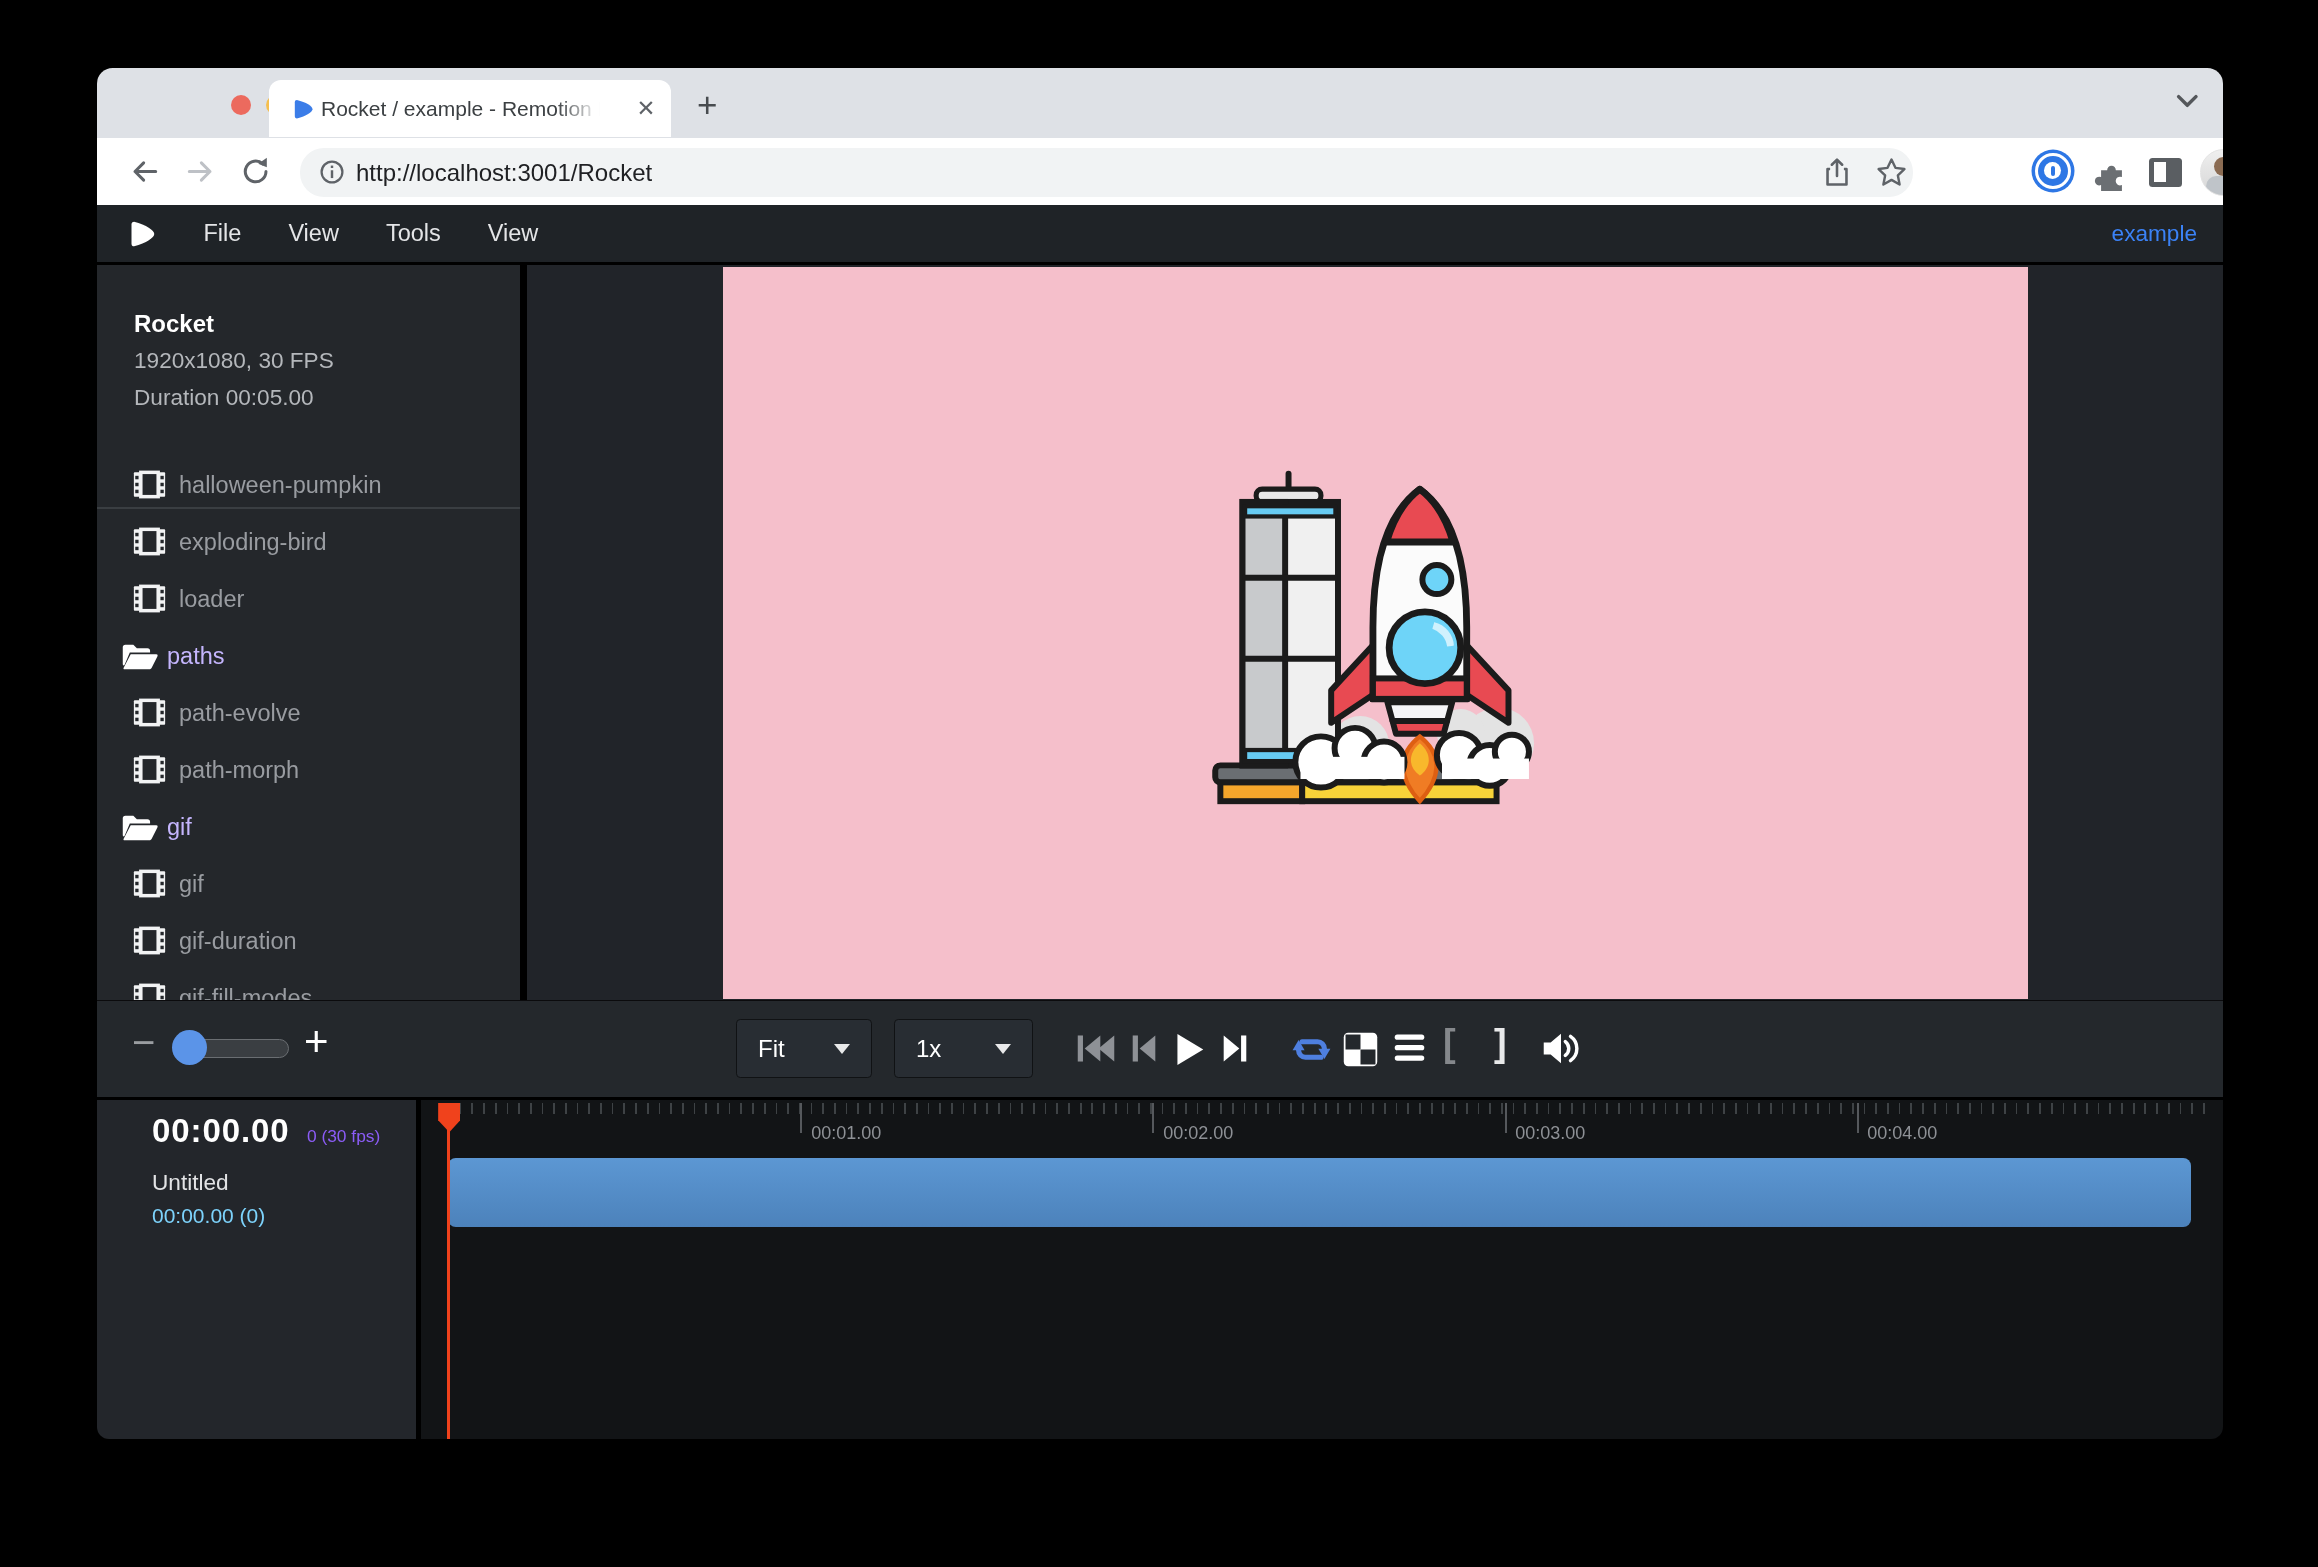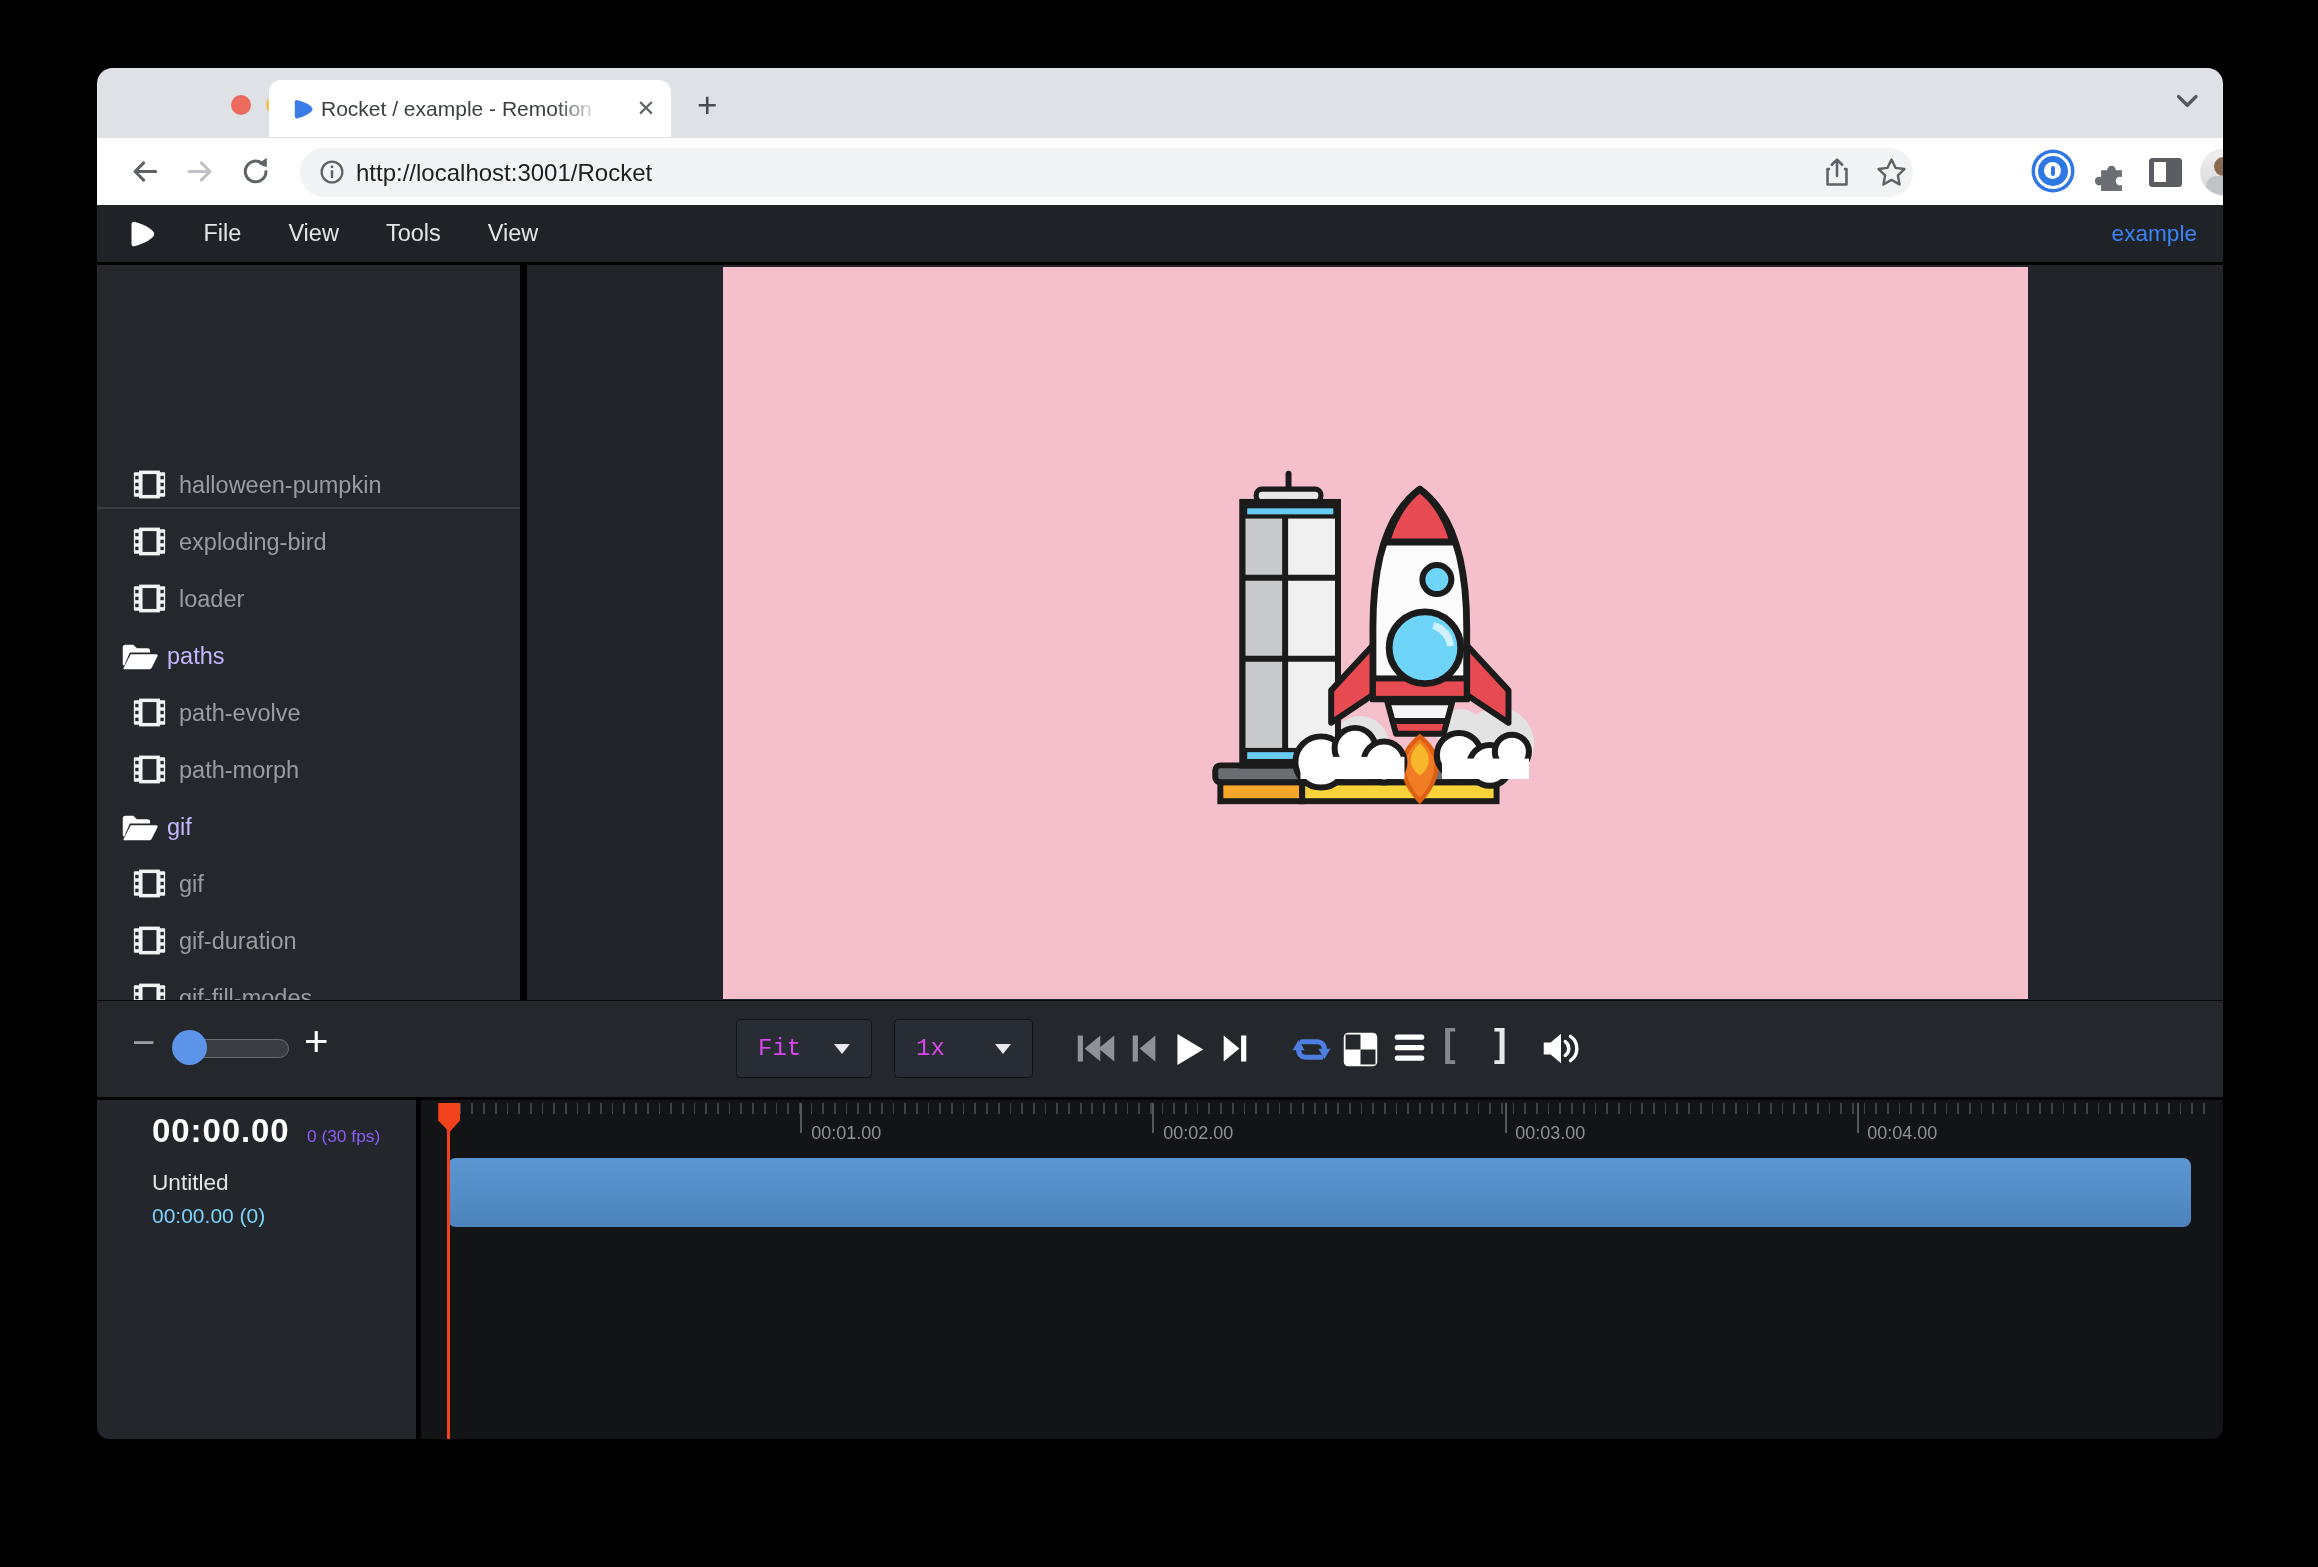--- a/index.html
+++ b/index.html
@@ -70,21 +70,21 @@
   
   .toolbar{position:absolute;left:0;top:932px;width:100%;height:97px;background:#24282C;
     border-top:1.7px solid #0b0b0d;box-sizing:border-box;}
   .tb-minus{position:absolute;left:35px;top:19px;font-size:40px;color:#9A9DA1;}
   .tb-plus{position:absolute;left:207px;top:16.5px;font-size:42px;color:#fff;}
   .slider-track{position:absolute;left:77px;top:38px;width:113px;height:17.4px;border-radius:9.6px;
     background:#3A3E42;border:1.7px solid #6A6E72;}
   .slider-thumb{position:absolute;left:-3.5px;top:-9.6px;width:35px;height:35px;border-radius:50%;background:#5B94E8;}
   .select{position:absolute;top:18px;height:59px;background:#282D33;border:1.7px solid #101214;border-radius:4.3px;
     box-sizing:border-box;display:flex;align-items:center;justify-content:space-between;padding:0 21px;}
-  .select .lbl{font-size:24px;color:#d946ef;font-family:Liberation Mono, monospace;}
+  .select .lbl{font-size:24px;color:#ffffff;}
   .select .caret{width:0;height:0;border-left:8.7px solid transparent;border-right:8.7px solid transparent;
     border-top:10.4px solid #E8E9EA;margin-left:21px;}
   .sel-fit{left:639px;width:136px;}
   .sel-speed{left:797px;width:139px;}
   .pb{position:absolute;top:31px;}
   .brk{position:absolute;top:21px;font-size:38px;font-weight:bold;}
   .brk.in{left:1346px;color:#85888C;}
   .brk.out{left:1397px;color:#E8E9EA;}
 
   
@@ -180,20 +180,25 @@
     </svg>
     <span class="menu-item">File</span>
     <span class="menu-item">View</span>
     <span class="menu-item">Tools</span>
     <span class="menu-item">View</span>
     <span class="menu-right">example</span>
   </div>
 
   <div class="main">
     <div class="sidebar">
+      <div class="side-info">
+        <div class="side-title">Rocket</div>
+        <div class="side-sub">1920x1080, 30 FPS</div>
+        <div class="side-sub">Duration 00:05.00</div>
+      </div>
       <div class="side-sep"></div>
 
       <div class="side-list">
 
         <div class="side-item">
           <svg class="ci" width="33" height="33" viewBox="0 0 38 38">
               <g fill="#F2F3F4">
                 <rect x="1" y="5" width="7" height="28" rx="1"></rect>
                 <rect x="30" y="5" width="7" height="28" rx="1"></rect>
                 <rect x="9" y="5" width="20" height="28" fill="none" stroke="#F2F3F4" stroke-width="4"></rect>

